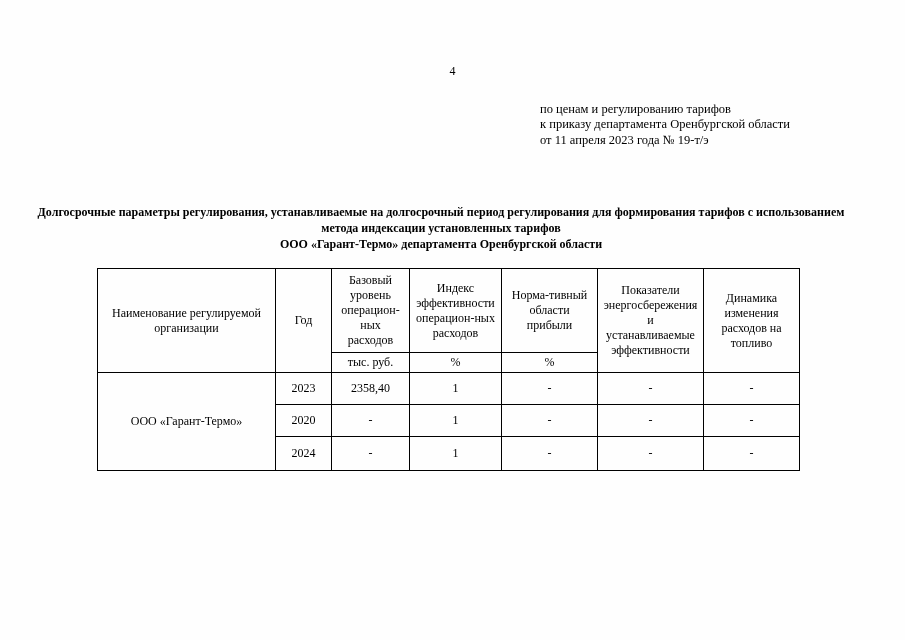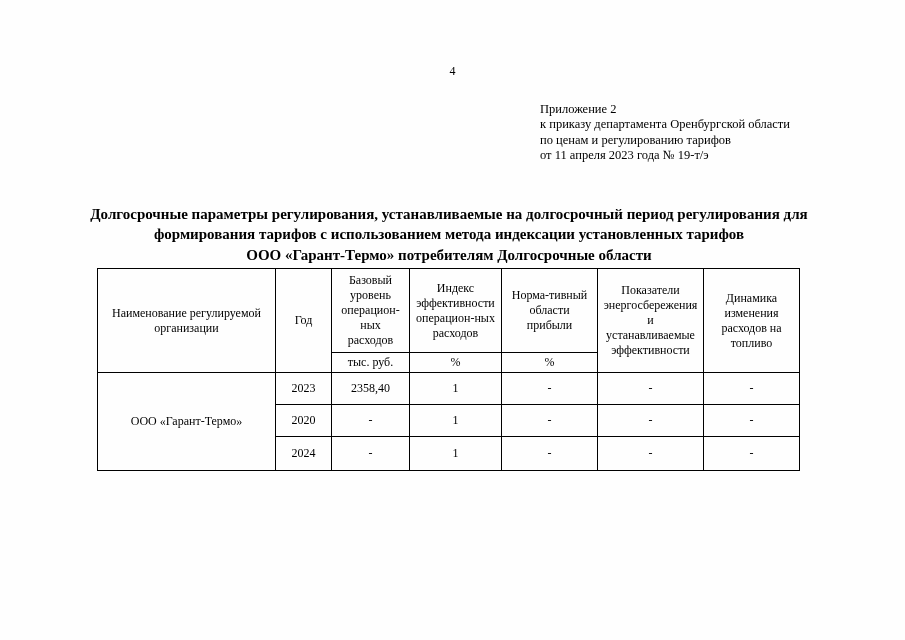--- a/index.html
+++ b/index.html
@@ -28,25 +28,25 @@
     top: 102px;
     left: 540px;
     width: 330px;
     font-size: 12.5px;
     line-height: 1.22;
     text-align: left;
   }
   .doc-title {
     position: absolute;
     top: 204px;
-    left: 44px;
+    left: 36px;
     width: 810px;
     text-align: center;
     font-weight: bold;
-    font-size: 15px;
+    font-size: 12px;
     line-height: 1.35;
   }
   .table-wrap {
     position: absolute;
     top: 268px;
     left: 97px;
   }
   table.params {
     border-collapse: collapse;
     table-layout: fixed;
@@ -68,29 +68,28 @@
   td.org-name-cell { padding: 2px 8px; font-family: Liberation Serif, serif; }
 </style>
 </head>
 <body>
 
 <div class="page">
 
   <div class="page-number">4</div>
 
   <div class="annex-block">
-    <div>Приложение 2</div>
+    <div>по ценам и регулированию тарифов</div>
     <div>к приказу департамента Оренбургской области</div>
-    <div>по ценам и регулированию тарифов</div>
     <div>от 11 апреля 2023 года № 19-т/э</div>
   </div>
 
   <div class="doc-title">
     <div>Долгосрочные параметры регулирования, устанавливаемые на долгосрочный период регулирования для формирования тарифов с использованием метода индексации установленных тарифов</div>
-    <div>ООО «Гарант-Термо» потребителям Долгосрочные области</div>
+    <div>ООО «Гарант-Термо» департамента Оренбургской области</div>
   </div>
 
   <div class="table-wrap">
     <table class="params">
       <colgroup>
         <col style="width:178px">
         <col style="width:56px">
         <col style="width:78px">
         <col style="width:92px">
         <col style="width:96px">

